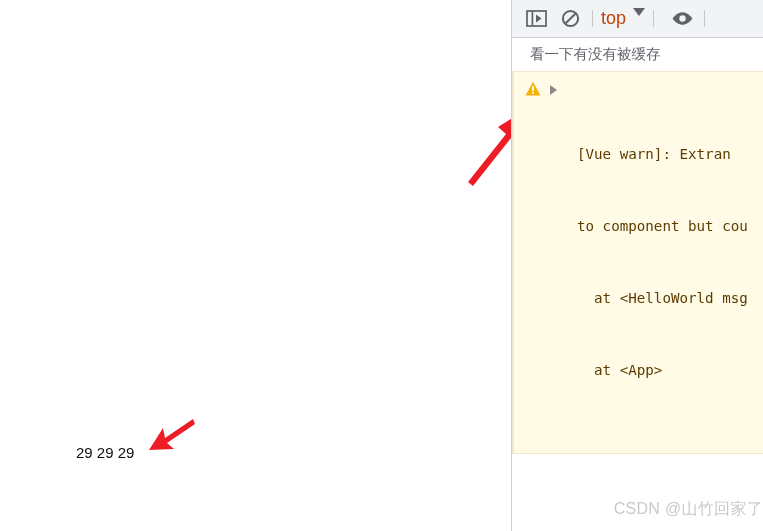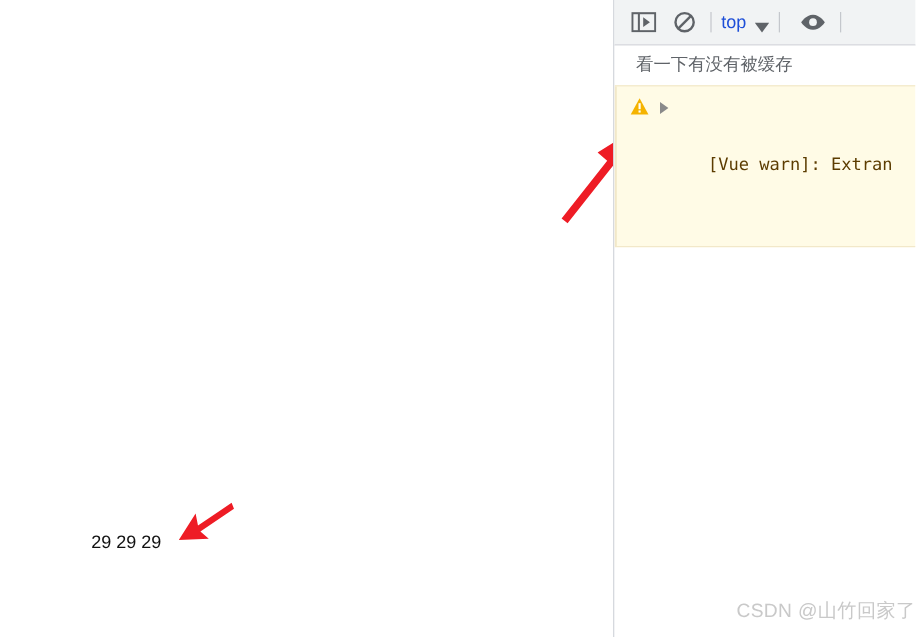--- a/index.html
+++ b/index.html
@@ -102,23 +102,23 @@
     position: relative;
     height: 38px;
     background: #f1f3f4;
     border-bottom: 1px solid #cdd0d6;
     display: flex;
     align-items: center;
     box-sizing: border-box;
   }
   .ctx-select {
     display: flex;
-    align-items: flex-end;
-    font-size: 15px;
-    color: #1d4ed8;
+    align-items: flex-start;
+    font-size: 18px;
+    color: #c2410c;
     white-space: nowrap;
     flex: 0 0 auto;
   }
   .ctx-caret {
     margin-left: 7px;
     width: 0; height: 0;
     border-left: 6px solid transparent;
     border-right: 6px solid transparent;
     border-top: 8px solid #5f6368;
   }
@@ -164,22 +164,22 @@
   .disclosure {
     position: absolute;
     left: 38px;
     top: 13px;
     width: 0; height: 0;
     border-top: 5px solid transparent;
     border-bottom: 5px solid transparent;
     border-left: 7px solid #8a8a8a;
   }
   .warn-text {
-    margin: 0;
-    padding: 0 0 0 78px;
+    margin: 16px;
+    padding: 0 0 0 49px;
     font-family: "DejaVu Sans Mono", monospace;
     font-size: 14.2px;
     line-height: 24px;
     color: #5c3c00;
     white-space: pre;
   }
   .warn-text .stack { padding-left: 0; }
 
   
   #watermark {
@@ -258,19 +258,22 @@
 
     <div class="console-warning-row">
       <svg class="warn-icon" viewBox="0 0 16 16">
         <path d="M8 0.8 L15.4 14.4 L0.6 14.4 Z" fill="#f5b300"></path>
         <rect x="7.1" y="5.0" width="1.8" height="5.0" fill="#ffffff"></rect>
         <rect x="7.1" y="11.0" width="1.8" height="1.8" fill="#ffffff"></rect>
       </svg>
       <span class="disclosure"></span>
       <div class="warn-text">
         <div>[Vue warn]: Extran</div>
+        <div>to component but cou</div>
+        <div class="stack">  at &lt;HelloWorld msg</div>
+        <div class="stack">  at &lt;App&gt;</div>
       </div>
     </div>
 
   </div>
 </div>
 
 <div id="watermark">CSDN @山竹回家了</div>
 
 </body></html>

